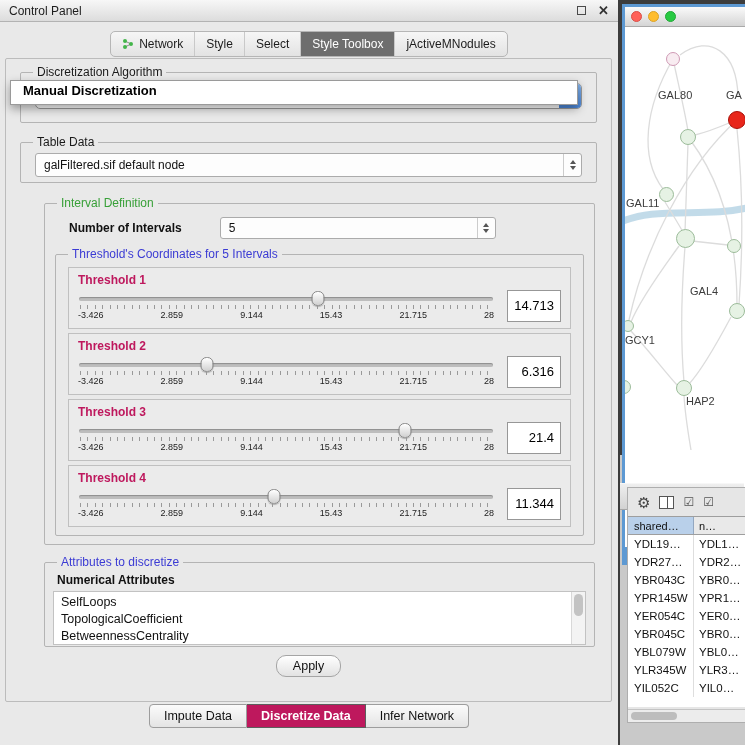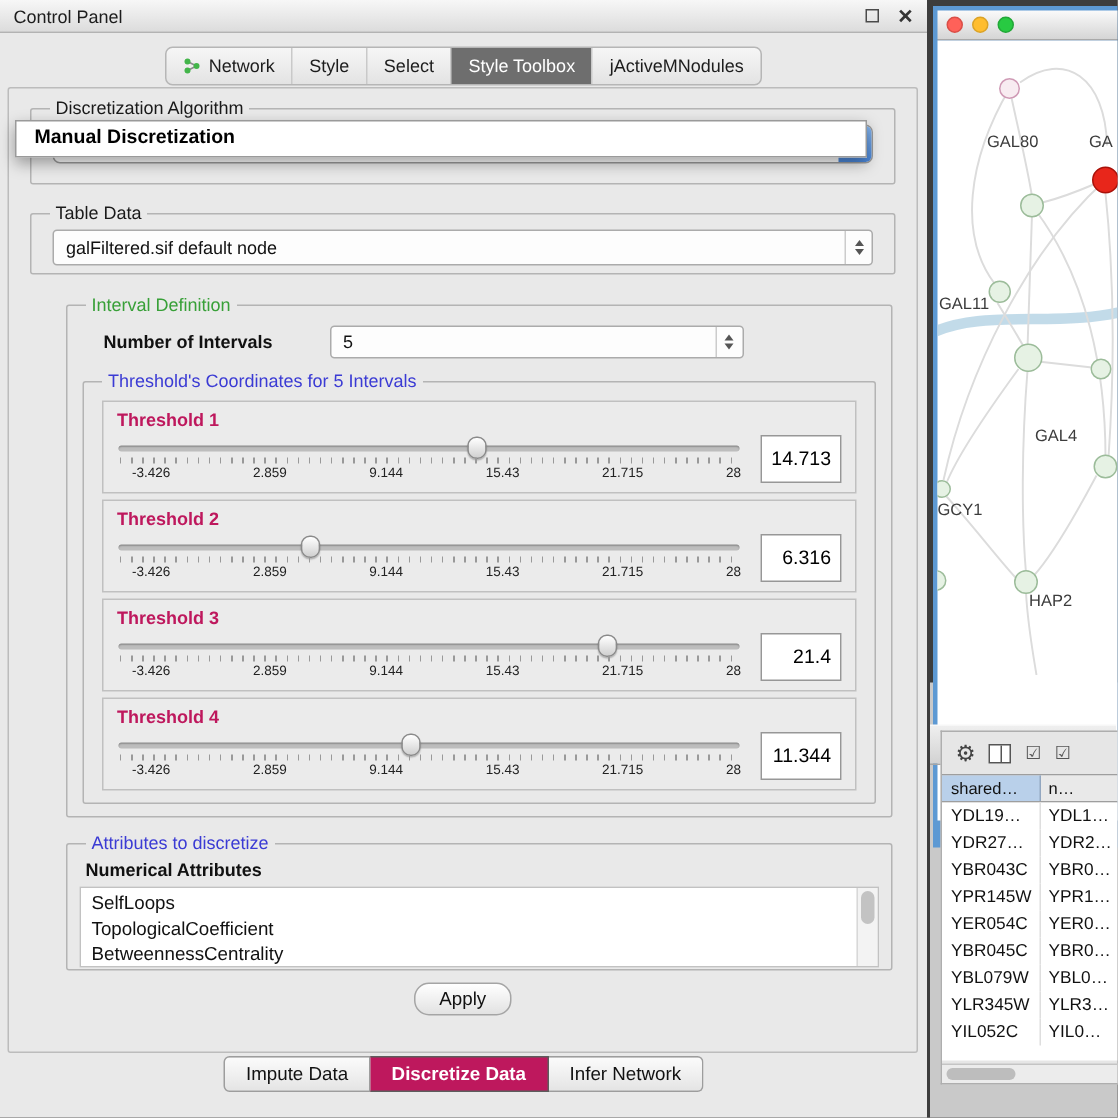--- a/index.html
+++ b/index.html
@@ -73,21 +73,21 @@
   .th-row { display:flex; align-items:center; margin-top:3px; }
   .slider { flex:1; position:relative; height:32px; margin-right:13px; cursor:pointer; }
   .track { position:absolute; left:1px; right:1px; top:7px; height:4px; background:#bdbdbd;
            border-radius:2px; box-shadow:inset 0 1px 1px rgba(0,0,0,.25); }
   .thumb { position:absolute; top:1px; width:13px; height:15px; transform:translateX(-50%);
            background:linear-gradient(#ffffff,#d0d0d0); border:1px solid #8a8a8a; border-radius:6px;
            box-shadow:0 1px 1px rgba(0,0,0,.25); cursor:grab; }
   .ticks { position:absolute; left:2px; right:2px; top:15px; height:4px;
            background:repeating-linear-gradient(90deg,#999 0,#999 1px,transparent 1px,transparent 7.4px); }
   .scale { position:absolute; left:0; right:0; top:20px; display:flex; justify-content:space-between;
-           font-size:9px; color:#222;margin-left:10px; }
+           font-size:9px; color:#222; }
   .value-box { width:54px; height:32px; background:#ffffff; border:1px solid #979797;
                font-size:13px; color:#000; text-align:right; line-height:30px; padding-right:6px; }
 
   .attrs-title { font-size:12px; font-weight:bold; color:#111; margin:2px 0 4px 6px; }
   .attr-list { position:relative; margin:0 2px; height:54px; background:#ffffff;
                border:1px solid #c2c2c2; overflow:hidden; padding:2px 20px 0 7px; }
   .attr-item { font-size:12.5px; color:#111; line-height:17px; white-space:nowrap; cursor:pointer; }
   .attr-scroll { position:absolute; right:0; top:0; bottom:0; width:14px; background:#f3f3f3;
                  border-left:1px solid #d8d8d8; }
   .attr-thumb { position:absolute; left:2px; top:2px; width:9px; height:22px; background:#c3c3c3;

